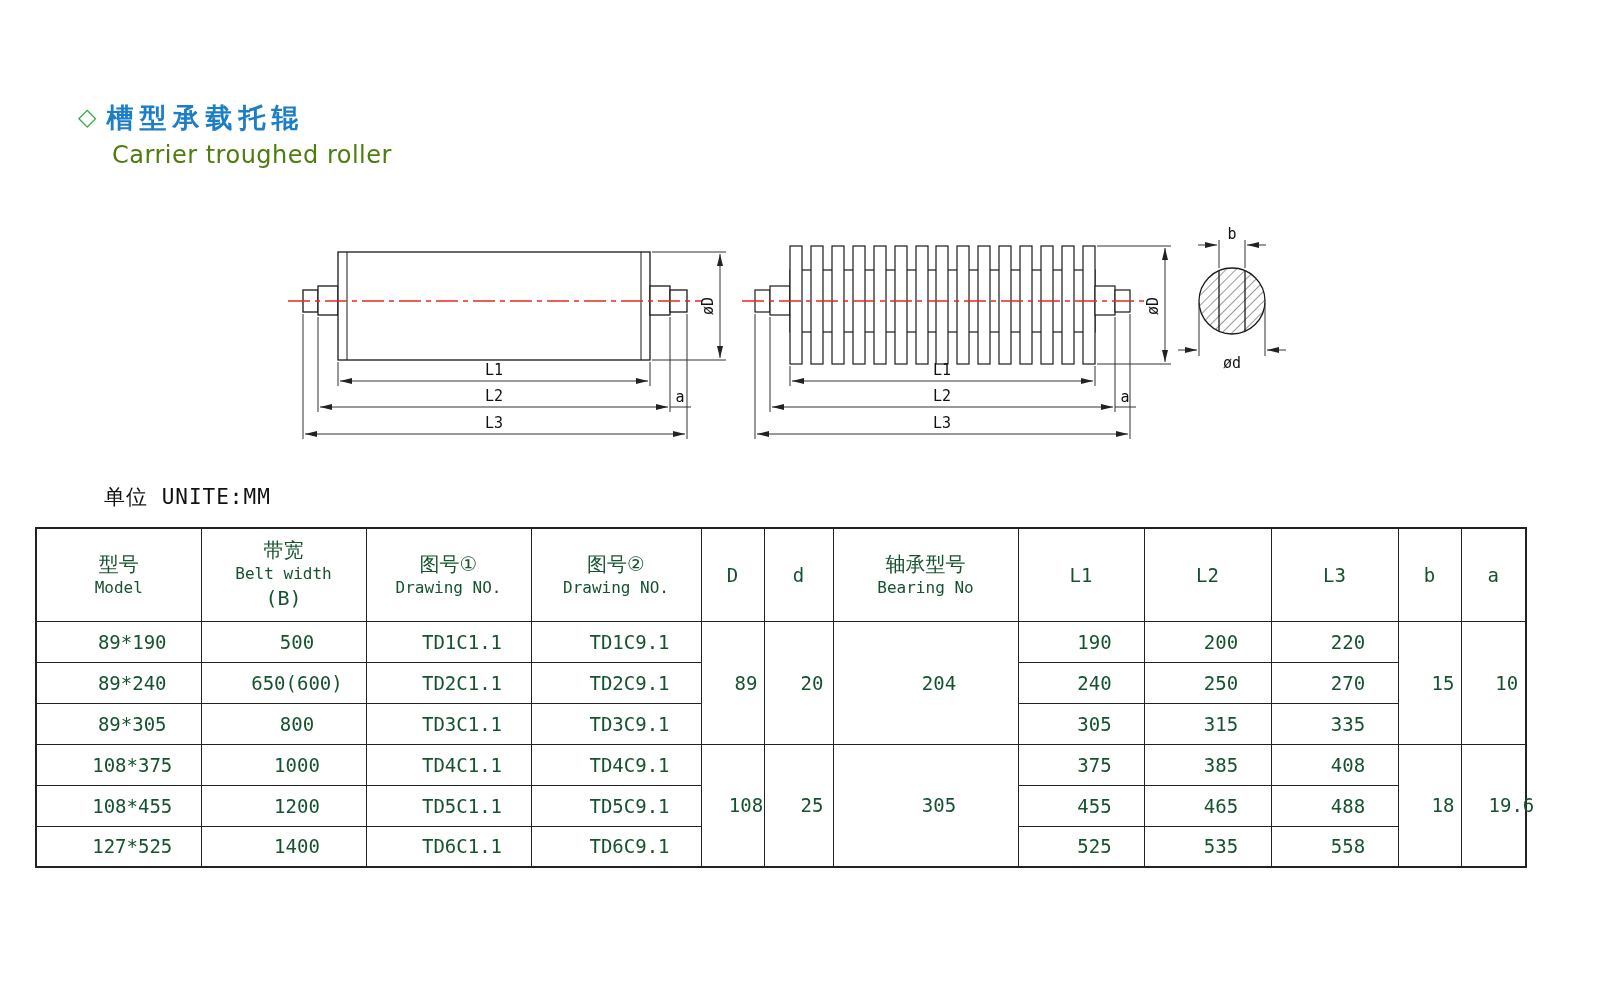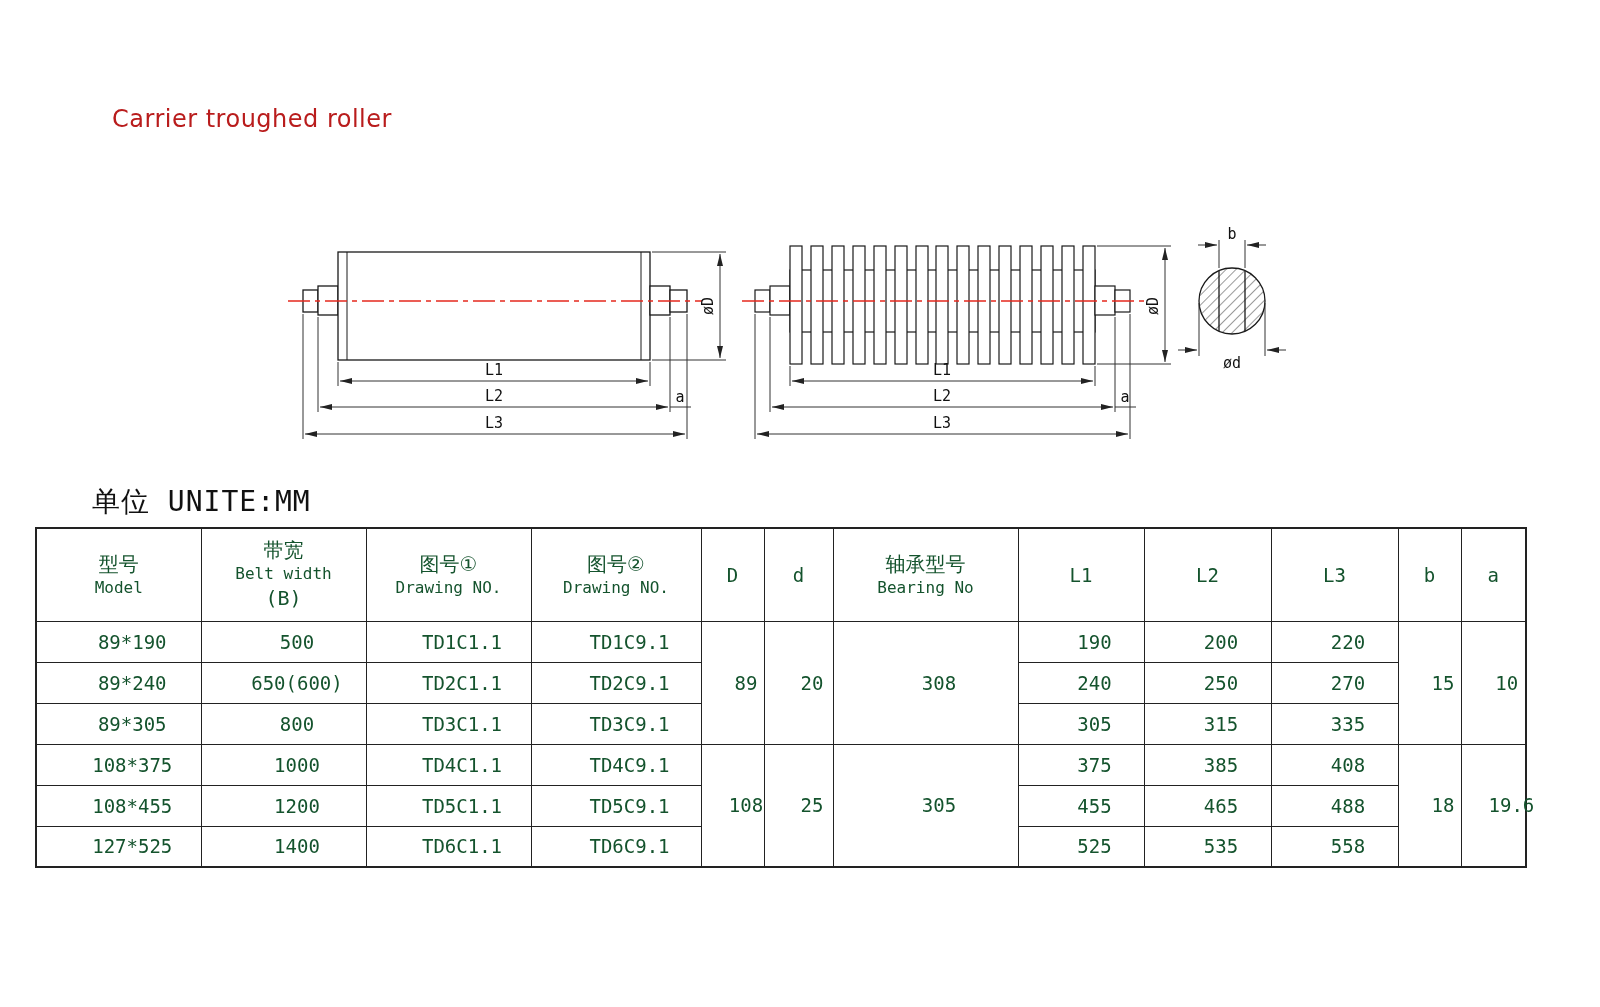--- a/index.html
+++ b/index.html
@@ -8,28 +8,28 @@
     width:1600px; height:1007px;
     font-family:"DejaVu Sans","Liberation Sans",sans-serif;
     color:#111;
   }
   .page { position:relative; width:1600px; height:1007px; background:#fff; overflow:hidden; }
 
   
   .title-block { position:absolute; left:78px; top:100px; }
   .title-zh { color:#1b7ec6; font-size:27px; font-weight:bold; letter-spacing:6px; }
   .diamond { color:#2fae4a; font-weight:normal; font-size:24px; letter-spacing:0; margin-right:10px; vertical-align:2px; }
-  .title-en { color:#b91c1c; font-size:24px; margin-top:5px; margin-left:34px; letter-spacing:0.5px; }
+  .title-en { color:#4d7c0f; font-size:24px; margin-top:5px; margin-left:34px; letter-spacing:0.5px; }
 
   
   svg.drawings { position:absolute; left:0; top:0; width:1600px; height:500px; }
   svg .dimtext { font-family:"DejaVu Sans Mono","Liberation Mono",monospace; font-size:15px; fill:#111; }
 
   
-  .unit-label { position:absolute; left:92px; top:483px; font-size:28px; color:#111;
+  .unit-label { position:absolute; left:104px; top:483px; font-size:21px; color:#111;
                 font-family:"DejaVu Sans Mono","DejaVu Sans",monospace; letter-spacing:1px; }
 
   
   table.spec {
     position:absolute; left:35px; top:527px; width:1490px;
     border-collapse:collapse; table-layout:fixed; text-align:center;
     font-family:"DejaVu Sans Mono","DejaVu Sans",monospace; color:#14532d;
     border:2px solid #222;
   }
   .spec th, .spec td { border:1px solid #222; font-weight:normal; vertical-align:middle; }
@@ -39,20 +39,23 @@
   .spec th { font-size:19px; }
   .h-zh { font-size:20px; line-height:1.35; }
   .h-en { font-size:16px; line-height:1.3; }
 </style>
 </head>
 <body>
 
 <div class="page">
 
   <div class="title-block">
+    <div class="title-zh">
+      <span class="diamond">◇</span><span>槽型承载托辊</span>
+    </div>
     <div class="title-en">Carrier troughed roller</div>
   </div>
 
   <svg class="drawings" viewBox="0 0 1600 500">
     <defs>
       <marker id="arrE" markerWidth="12" markerHeight="8" refX="12" refY="4" orient="auto" markerUnits="userSpaceOnUse">
         <path d="M0,1 L12,4 L0,7 Z" fill="#222"></path>
       </marker>
       <marker id="arrS" markerWidth="12" markerHeight="8" refX="0" refY="4" orient="auto" markerUnits="userSpaceOnUse">
         <path d="M12,1 L0,4 L12,7 Z" fill="#222"></path>
@@ -216,21 +219,21 @@
       </tr>
     </thead>
     <tbody>
       <tr>
         <td>89*190</td>
         <td>500</td>
         <td>TD1C1.1</td>
         <td>TD1C9.1</td>
         <td rowspan="3">89</td>
         <td rowspan="3">20</td>
-        <td rowspan="3">308</td>
+        <td rowspan="3">204</td>
         <td>190</td>
         <td>200</td>
         <td>220</td>
         <td rowspan="3">15</td>
         <td rowspan="3">10</td>
       </tr>
       <tr>
         <td>89*240</td>
         <td>650(600)</td>
         <td>TD2C1.1</td>

